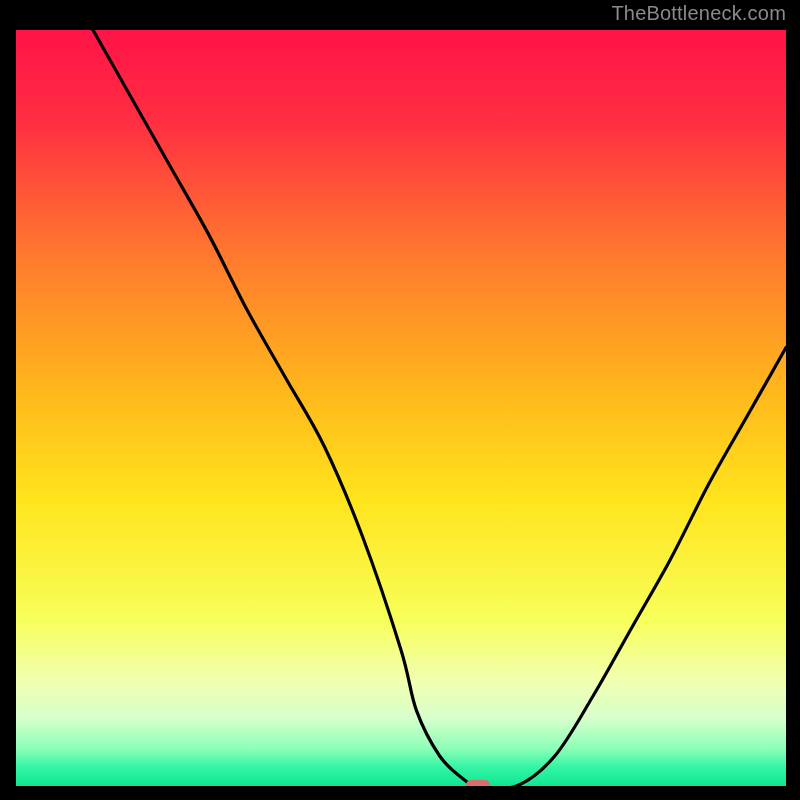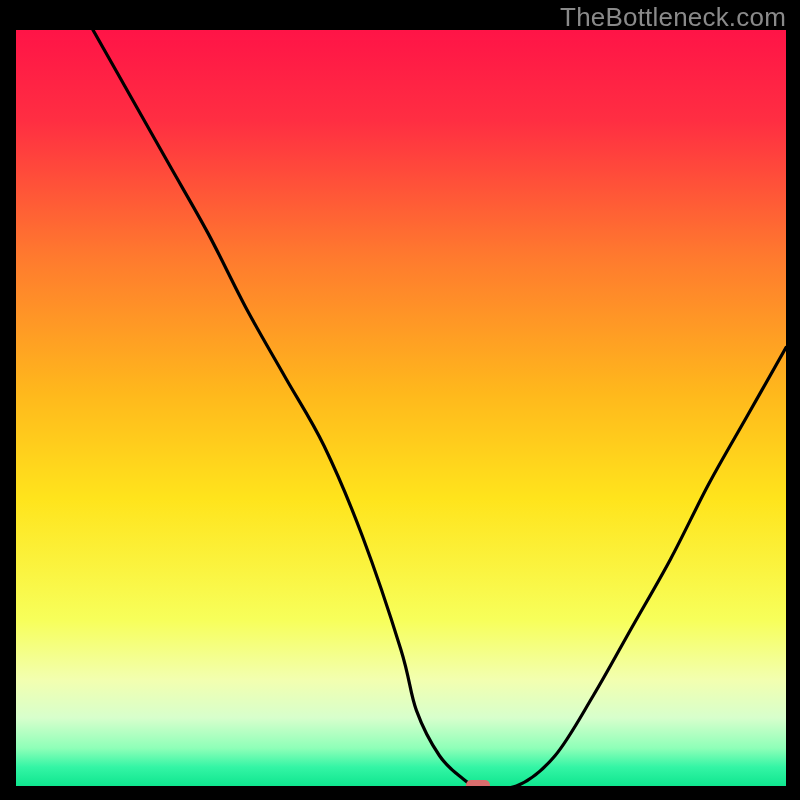--- a/index.html
+++ b/index.html
@@ -17,21 +17,21 @@
     width: 800px;
     height: 800px;
     background: #000;
     position: relative;
   }
   .attribution {
     position: absolute;
     top: 2px;
     right: 14px;
     font-family: Arial, Helvetica, sans-serif;
-    font-size: 26px;
+    font-size: 20px;
     color: #8a8a8a;
     letter-spacing: 0.2px;
     z-index: 10;
   }
   .plot-wrap {
     position: absolute;
     left: 16px;
     right: 14px;
     top: 30px;
     bottom: 14px;

